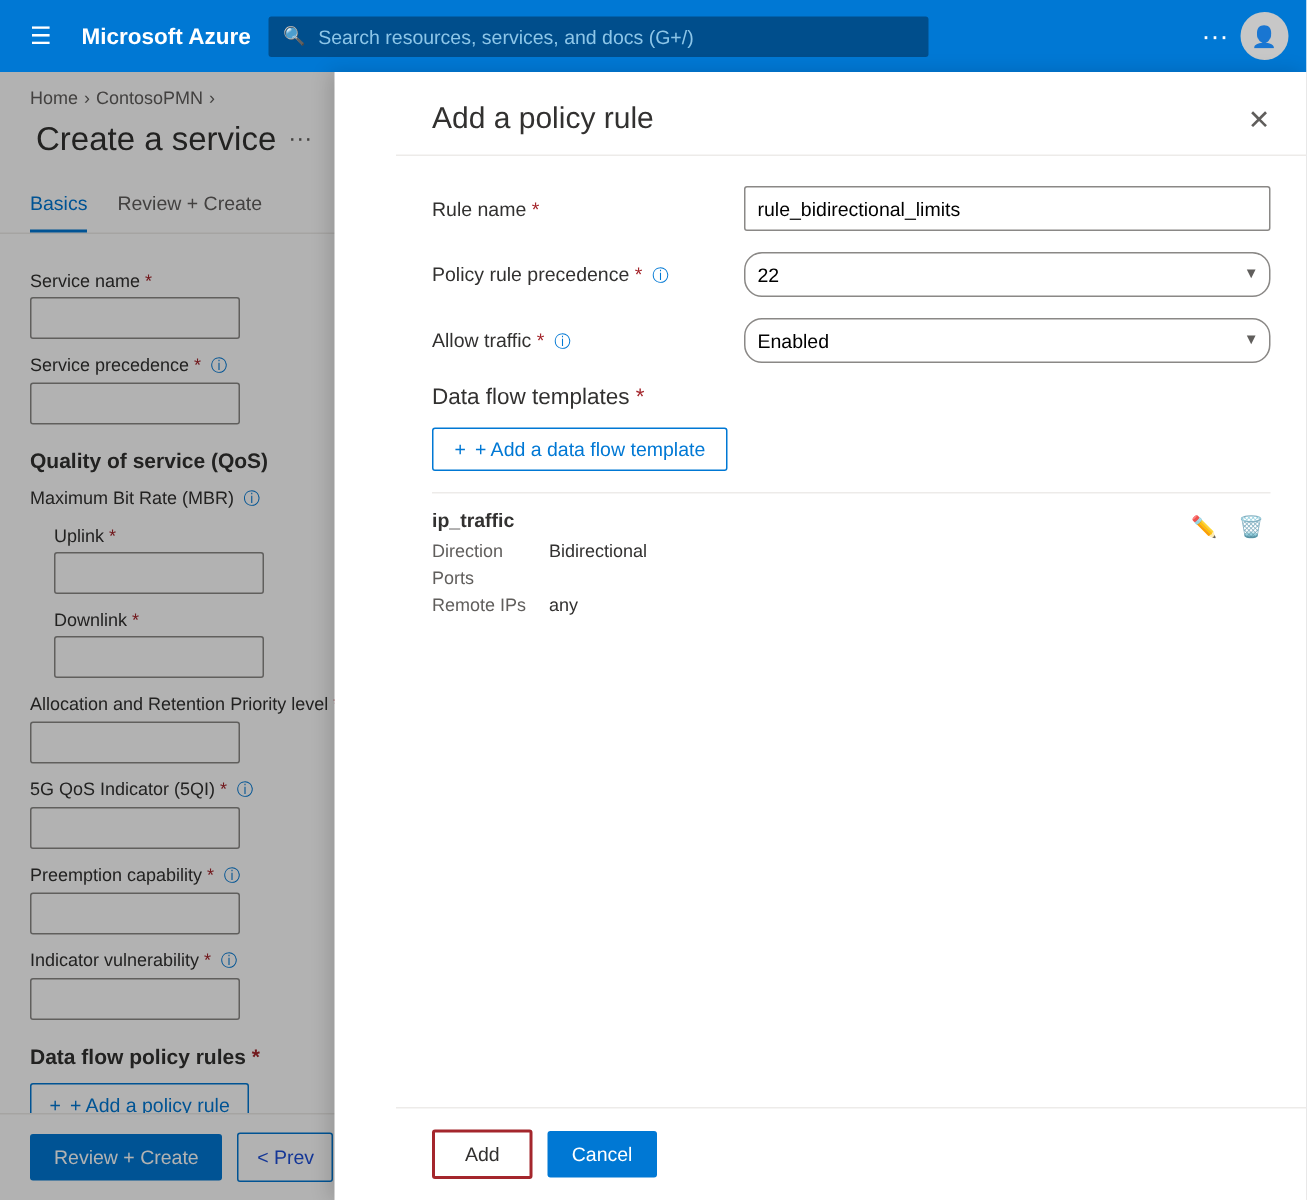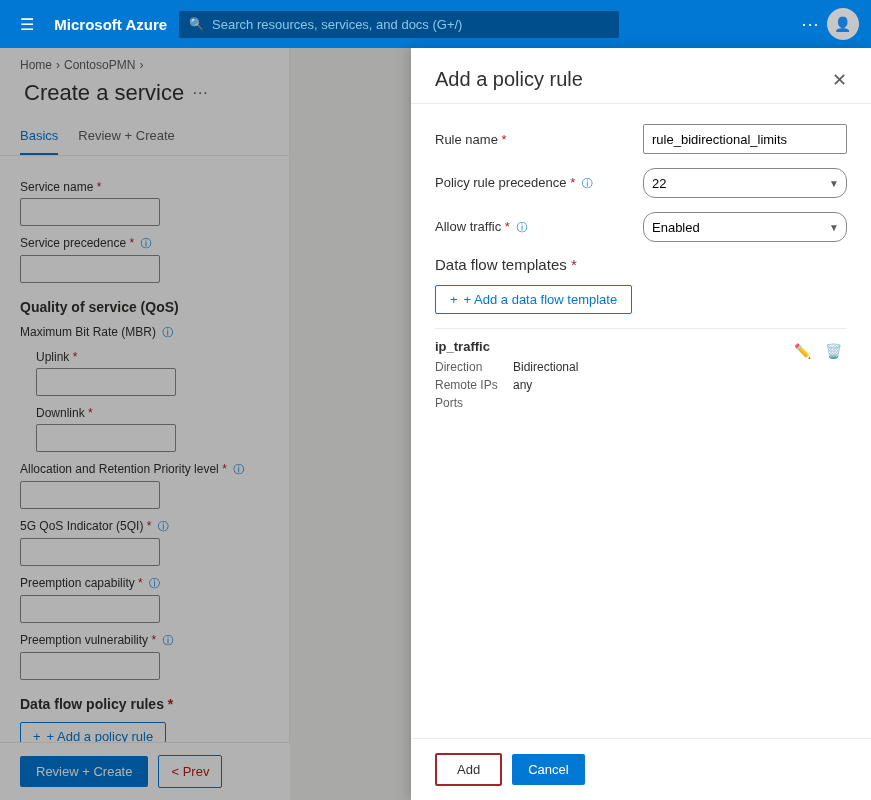--- a/index.html
+++ b/index.html
@@ -169,47 +169,48 @@
       background: #0078d4;
       color: white;
       border: none;
       padding: 8px 16px;
       font-size: 13px;
       cursor: pointer;
       border-radius: 2px;
     }
     .btn-secondary {
       background: white;
-      color: #b91c1c;
+      color: #1d4ed8;
       border: 1px solid #0078d4;
       padding: 8px 12px;
       font-size: 13px;
       cursor: pointer;
       border-radius: 2px;
     }
 
     
     .overlay-bg {
       position: absolute;
       top: 0; left: 0; right: 0; bottom: 0;
       background: rgba(0,0,0,0.3);
       z-index: 10;
     }
 
     .modal-panel {
       position: absolute;
       top: 0;
       right: 0;
-      width: 460px;
+      width: 648px;
       height: 100%;
       background: white;
       z-index: 20;
       display: flex;
       flex-direction: column;
       box-shadow: -4px 0 12px rgba(0,0,0,0.15);
+      padding-left: 41px;
     }
 
     .modal-header {
       display: flex;
       align-items: center;
       justify-content: space-between;
       padding: 20px 24px 12px;
       border-bottom: 1px solid #edebe9;
     }
     .modal-title { font-size: 20px; font-weight: 300; }
@@ -410,21 +411,21 @@
       <input class="field-input" style="">
 
       <div class="field-label">
         <span>Preemption capability</span>
         <span class="required"> *</span>
         <span class="info-icon">ⓘ</span>
       </div>
       <input class="field-input" style="">
 
       <div class="field-label">
-        <span>Preemption vulnerability</span>
+        <span>Indicator vulnerability</span>
         <span class="required"> *</span>
         <span class="info-icon">ⓘ</span>
       </div>
       <input class="field-input" style="">
 
       <div class="data-flow-section">
         <div class="section-heading">
           <span>Data flow policy rules</span>
           <span class="required" style="color:#a4262c;"> *</span>
         </div>
@@ -504,26 +505,26 @@
 
         <div class="template-item">
           <div class="template-info">
             <div class="template-name">ip_traffic</div>
             <div style="display:flex; flex-direction:column; gap:2px; margin-top:4px;">
               <div class="template-detail">
                 <span class="template-detail-label">Direction</span>
                 <span>Bidirectional</span>
               </div>
               <div class="template-detail">
+                <span class="template-detail-label">Ports</span>
+                <span></span>
+              </div>
+              <div class="template-detail">
                 <span class="template-detail-label">Remote IPs</span>
                 <span>any</span>
-              </div>
-              <div class="template-detail">
-                <span class="template-detail-label">Ports</span>
-                <span></span>
               </div>
             </div>
           </div>
           <div class="template-actions">
             <button class="icon-btn" title="Edit">✏️</button>
             <button class="icon-btn delete" title="Delete">🗑️</button>
           </div>
         </div>
       </div>
     </div>

